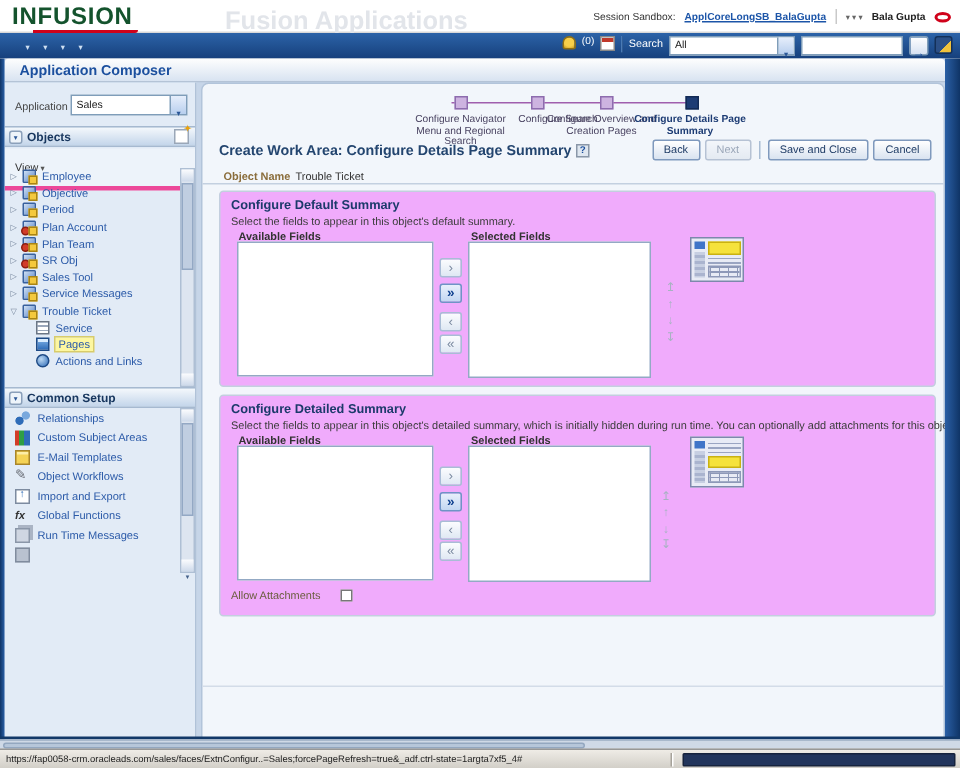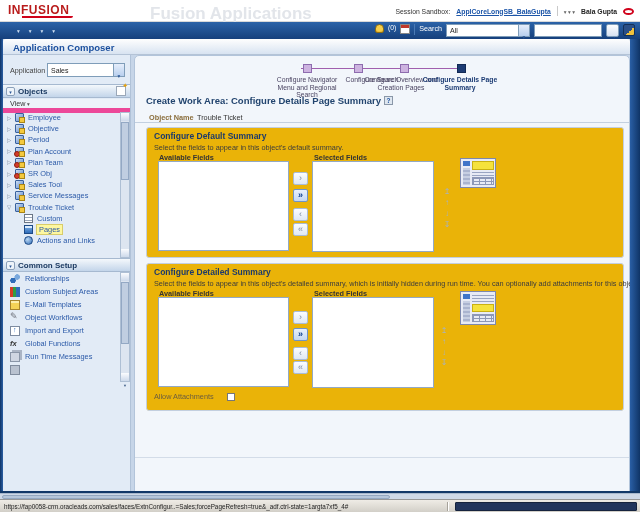--- a/index.html
+++ b/index.html
@@ -1,21 +1,21 @@
 <!DOCTYPE html>
 <html><head>
 <meta charset="utf-8">
 <style>
   * { box-sizing: border-box; margin:0; padding:0; font-family:"Liberation Sans", sans-serif; }
   html,body { width:640px; height:512px; overflow:hidden; }
   #screen { position:relative; width:640px; height:512px; background:#d6d3cc; }
 
   
   .topbar { position:absolute; left:0; top:0; width:640px; height:22px; background:#ffffff; border-bottom:1px solid #d9d9d9; }
-  .brand { position:absolute; left:8px; top:3px; font-size:12px; font-weight:bold; color:#b91c1c; letter-spacing:.5px;text-align:center; }
+  .brand { position:absolute; left:8px; top:3px; font-size:16px; font-weight:bold; color:#14532d; letter-spacing:.5px;text-align:center; }
   .brand::after { content:""; position:absolute; left:14px; right:-4px; bottom:-1px; height:2px; background:#d0021b; border-radius:0 0 4px 0; }
   .ghost-title { position:absolute; left:150px; top:4px; font-size:17px; font-weight:bold; color:#e2e5ea; }
   .top-right { position:absolute; right:6px; top:0; height:22px; display:flex; align-items:center; gap:6px; font-size:6.8px; color:#333; }
   .session-label { color:#333; }
   .session-link { color:#1c55a8; font-weight:bold; text-decoration:underline; }
   .tsep { width:1px; height:10px; background:#c9c9c9; }
   .toplink { color:#333; }
   .has-menu::after { content:" \25BE"; font-size:5.5px; color:#666; }
   .user-name { font-weight:bold; color:#222; }
   .oracle-ring { width:11px; height:7px; border:2px solid #d0021b; border-radius:50%; }
@@ -55,21 +55,21 @@
   .app-row { position:absolute; left:0; top:5px; width:100%; height:20px; }
   .app-label { position:absolute; left:7px; top:6px; font-size:7.2px; color:#444; }
   .app-combo { position:absolute; left:44px; top:3px; width:78px; height:14px; }
   .sec-header { position:absolute; left:0; width:100%; height:14px; background:linear-gradient(#f4f8fc,#c3d5ea); border-top:1px solid #a6b9d0; border-bottom:1px solid #a6b9d0; display:flex; align-items:center; }
   .sec-header .disc { width:9px; height:9px; margin:0 3px 0 3px; border:1px solid #8ba0ba; background:#eef4fa; text-align:center; border-radius:2px; }
   .sec-header .disc::after { content:"\25BE"; font-size:5px; color:#2b5797; line-height:8px; display:block; }
   .sec-title { font-size:8px; font-weight:bold; color:#17365e; }
   .new-icon { margin-left:auto; margin-right:4px; width:10px; height:10px; background:#fff; border:1px solid #9aa7b8; position:relative; }
   .new-icon::after { content:"\2726"; position:absolute; right:-3px; top:-5px; font-size:7px; color:#e8a20c; }
   .hdr-objects { top:29px; }
-  .view-bar { position:absolute; left:0; top:44px; width:100%; height:14px; background:#edf3fa; border-bottom:5px solid #ec4899; display:flex; align-items:center; }
+  .view-bar { position:absolute; left:0; top:44px; width:100%; height:28px; background:#edf3fa; border-bottom:3px solid #ec4899; display:flex; align-items:center; }
   .view-btn { margin-left:7px; font-size:7.2px; color:#333; }
   .view-btn::after { content:" \25BE"; font-size:5.5px; color:#555; }
 
   .tree { position:absolute; left:0; top:57px; width:118px; height:146px; overflow:hidden; }
   .trow { display:flex; align-items:center; height:11.2px; padding-left:4px; white-space:nowrap; }
   .tw { width:8px; font-size:5.5px; color:#7a8aa0; }
   .trow .tw::after { content:"\25B7"; }
   .trow.expanded .tw::after { content:"\25BD"; }
   .obj-ic { width:9px; height:9px; margin-right:4px; background:linear-gradient(135deg,#cfe0f4,#5b86c8); border:1px solid #38619e; border-radius:1px; position:relative; flex:none; }
   .obj-ic::after { content:""; position:absolute; right:-2px; bottom:-2px; width:4px; height:4px; background:#f4c93e; border:1px solid #a98414; }
@@ -130,21 +130,21 @@
   .help-icon { display:inline-block; width:9px; height:9px; margin-left:3px; background:#dfe7f0; border:1px solid #8a97a8; font-size:6.5px; font-weight:bold; color:#1b4f9e; text-align:center; line-height:8px; vertical-align:1px; }
   .btn-row { position:absolute; right:8px; top:2px; display:flex; align-items:center; gap:3px; }
   .btn { height:14px; padding:0 7px; font-size:7.3px; line-height:12px; color:#1f3c66; background:linear-gradient(#ffffff,#d9e3f0); border:1px solid #7f99bd; border-radius:2px; white-space:nowrap; }
   .btn.disabled { color:#9aa6b8; border-color:#b6c2d4; background:linear-gradient(#f3f6fa,#e4eaf2); }
   .btn-sep { width:1px; height:12px; background:#a8bcd4; margin:0 2px; }
 
   .tab-row { position:absolute; left:0; top:54px; width:100%; height:13px; border-bottom:1px solid #c3d0e0; }
   .obj-label { position:absolute; left:14px; top:3px; font-size:7.3px; font-weight:bold; color:#8a6d3b; }
   .obj-value { position:absolute; left:62px; top:3px; font-size:7.3px; color:#333; }
 
-  .secbox { position:absolute; left:11px; width:478px; background:#eab308; border:1px solid #c3cfdf; border-radius:3px;padding-left:13px; }
+  .secbox { position:absolute; left:11px; width:478px; background:#f0abfc; border:1px solid #c3cfdf; border-radius:3px;padding-left:13px; }
   .box1 { top:71px; height:131px; }
   .box2 { top:207px; height:148px; }
   .sec-head { position:absolute; left:7px; top:3px; font-size:8.5px; font-weight:bold; color:#1c3a6b; }
   .sec-instr { position:absolute; left:7px; top:15px; font-size:7.3px; color:#3c3c3c; white-space:nowrap; }
   .col-label { position:absolute; font-size:7.3px; font-weight:bold; color:#333; }
   .avail-label { left:12px; top:25px; }
   .sel-label { left:167px; top:25px; }
   .listbox { position:absolute; background:#fff; border:1px solid #93a9c4; overflow:hidden; }
   .avail-list { left:11px; top:33px; width:131px; height:90px; }
   .sel-list { left:165px; top:33px; width:122px; height:91px; }
@@ -303,21 +303,21 @@
             <div class="trow expanded">
               <span class="tw"></span>
               <span class="obj-ic"></span>
               <span class="tlabel">Trouble Ticket</span>
             </div>
           </div>
         <div>
 
         <div class="crow ic-fields">
               <span class="cic"></span>
-              <span class="tlabel">Custom</span>
+              <span class="tlabel">Service</span>
             </div>
             <div class="crow ic-pages selected">
               <span class="cic"></span>
               <span class="tlabel">Pages</span>
             </div>
             <div class="crow ic-actions">
               <span class="cic"></span>
               <span class="tlabel">Actions and Links</span>
             </div>
             <div class="crow ic-security">
@@ -394,20 +394,27 @@
               <div class="step-label">Configure Overview and Creation Pages</div>
             </div>
             <div class="step current">
               <div class="step-label">Configure Details Page Summary</div>
             </div>
           </div>
       </div>
 
       <div class="title-row">
         <span class="page-head"><span>Create Work Area: Configure Details Page Summary</span><span class="help-icon">?</span></span>
+        <div class="btn-row">
+          <span class="btn">Back</span>
+          <span class="btn disabled">Next</span>
+          <span class="btn-sep"></span>
+          <span class="btn">Save and Close</span>
+          <span class="btn">Cancel</span>
+        </div>
       </div>
 
       <div class="tab-row">
         <span class="obj-label">Object Name</span>
         <span class="obj-value">Trouble Ticket</span>
       </div>
 
       <div class="secbox box1">
         <span class="sec-head">Configure Default Summary</span>
         <span class="sec-instr">Select the fields to appear in this object's default summary.</span>

